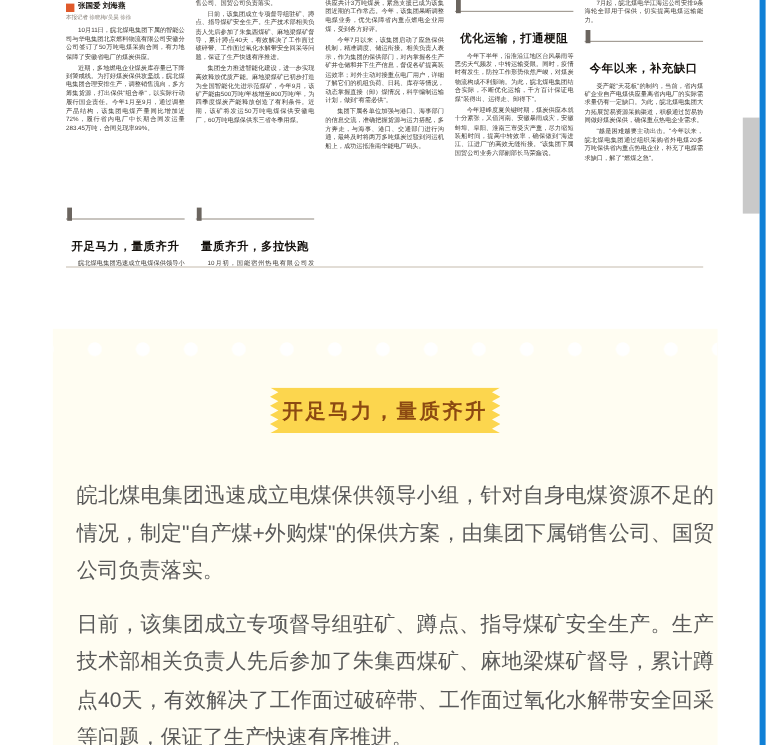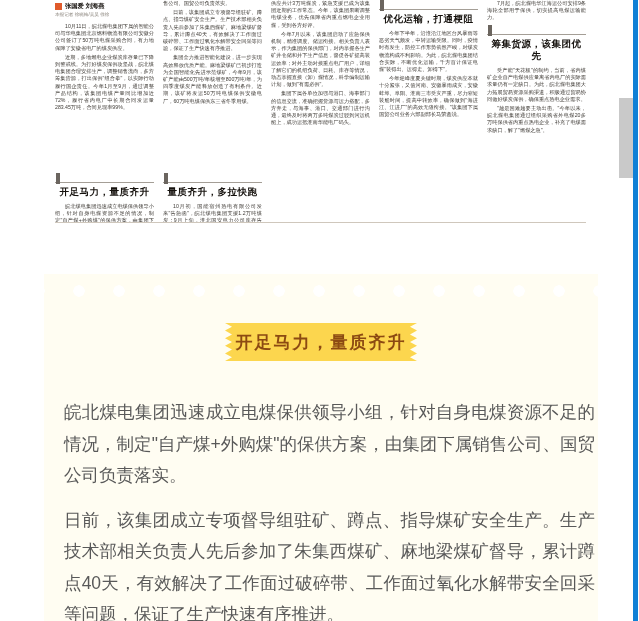--- a/index.html
+++ b/index.html
@@ -24,21 +24,21 @@
   }
   .np-col p.indent{text-indent:10px;}
   .np-pre1{height:176px;overflow:hidden;}
   .np-pre2{height:176px;overflow:hidden;}
   .np-pre5{height:28px;overflow:hidden;}
   .byline-row{display:flex;align-items:center;gap:3px;margin:2px 0 2px 0;}
   .byline-icon{width:7px;height:7px;background:#e05a2b;flex:0 0 auto;}
   .byline-authors{font-size:6.3px;font-weight:bold;color:#15110d;line-height:8px;}
   .byline-credit{font-size:4.6px;color:#8a847c;margin:0 0 5px 0;line-height:6px;}
   .np-heading{
-    position:relative;margin:6px 0 5px 0;padding-top:3px;
+    position:relative;margin:6px 0 5px 0;padding-top:17px;
     border-top:1px solid #a49e96;
     font-size:9.5px;font-weight:bold;color:#15110d;
     text-align:center;letter-spacing:.5px;line-height:12px;
   }
   .np-heading::before{
     content:"";position:absolute;left:1px;top:-10px;width:4px;height:11px;background:#6b6archive5f;
     background:#6b655f;
   }
   .np-heading.first{margin-top:9px;}
   .np-rule{
@@ -115,21 +115,21 @@
   <div class="np-col">
     <div class="np-heading first">优化运输，打通梗阻</div>
     <p class="indent">今年下半年，沿淮沿江地区台风暴雨等恶劣天气频发，中转运输受限。同时，疫情时有发生，防控工作形势依然严峻，对煤炭物流构成不利影响。为此，皖北煤电集团结合实际，不断优化运输，千方百计保证电煤"装得出、运得走、卸得下"。</p>
     <p class="indent">今年迎峰度夏关键时期，煤炭供应本就十分紧张，又值河南、安徽暴雨成灾，安徽蚌埠、阜阳、淮南三市受灾严重，尽力缩短装船时间，提高中转效率，确保做到"海进江、江进厂"的高效无缝衔接。"该集团下属国贸公司业务六部副部长马荣鑫说。</p>
   </div>
 
   <div class="np-col">
     <div class="np-pre5">
       <p class="indent">7月起，皖北煤电华江海运公司安排9条海轮全部用于保供，切实提高电煤运输能力。</p>
     </div>
-    <div class="np-heading">筹集货源，该集团优先</div>
+    <div class="np-heading">今年以来，补充缺口</div>
     <p class="indent">受产能"天花板"的制约，当前，省内煤矿企业自产电煤供应量离省内电厂的实际需求量仍有一定缺口。为此，皖北煤电集团大力拓展贸易资源采购渠道，积极通过贸易协同做好煤炭保供，确保重点热电企业需求。</p>
     <p class="indent">"越是困难越要主动出击。"今年以来，皖北煤电集团通过组织采购省外电煤20多万吨保供省内重点热电企业，补充了电煤需求缺口，解了"燃煤之急"。</p>
   </div>
 
 </div>
 
 <div class="np-rule"></div>
 
 <div class="article">
   <div class="ribbon">

